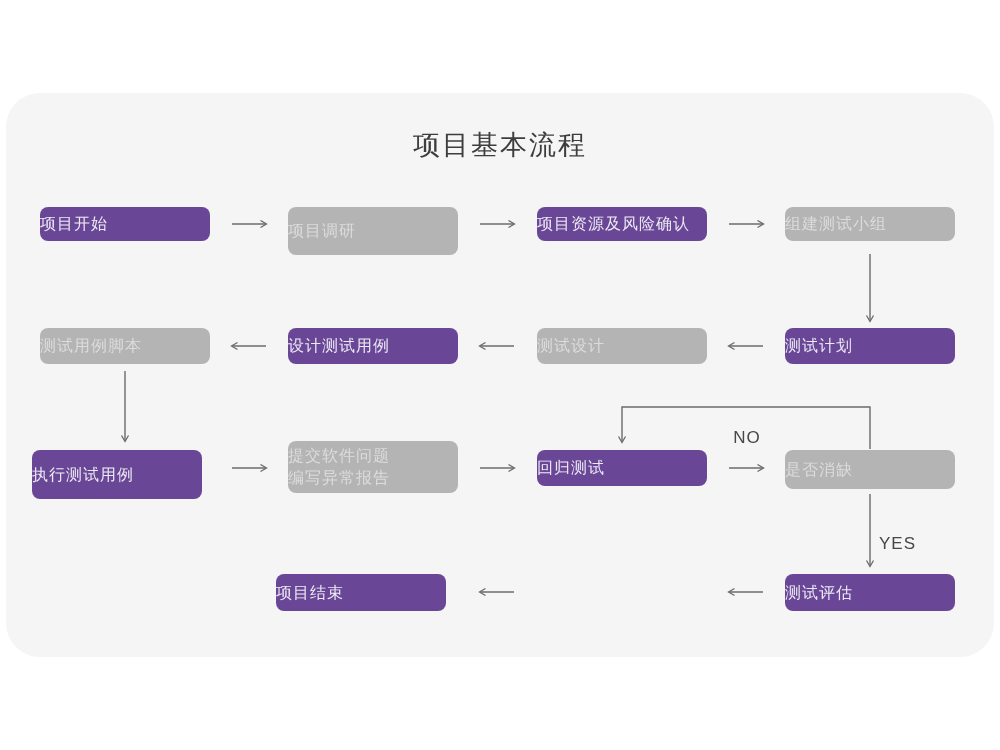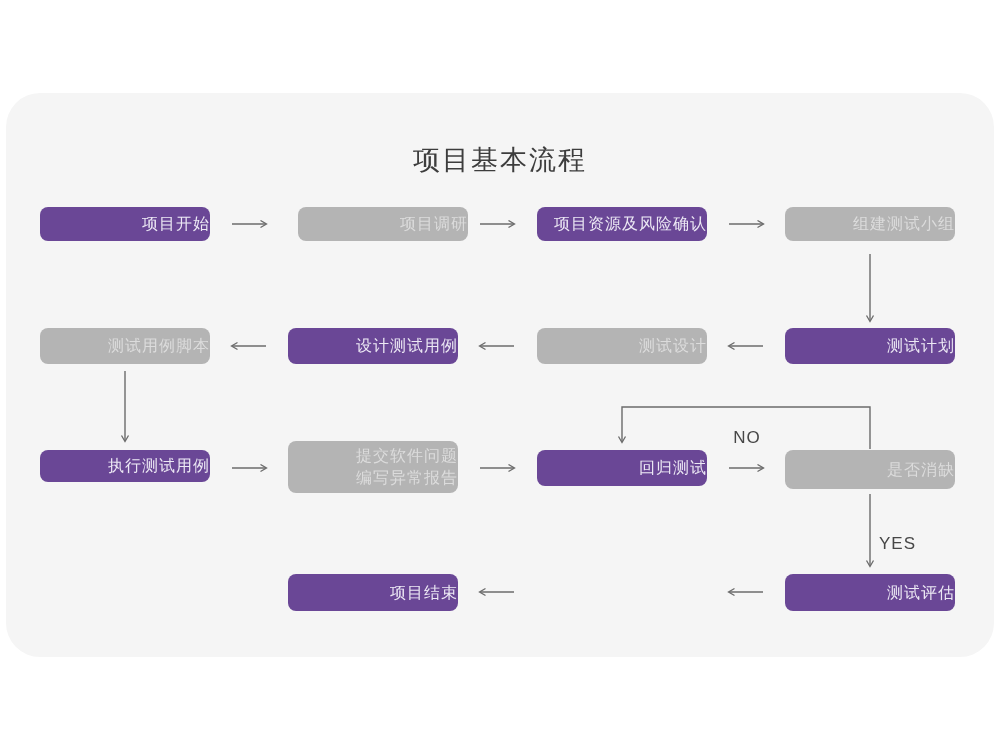--- a/index.html
+++ b/index.html
@@ -18,27 +18,27 @@
     background:var(--page-bg);
     font-family:"Liberation Sans","DejaVu Sans",sans-serif;
     overflow:hidden;
   }
   .stage{position:relative;width:1000px;height:750px;}
   .card{
     position:absolute;left:6px;top:93px;width:988px;height:564px;
     background:var(--card-bg);border-radius:34px;
   }
   .diagram-title{
-    position:absolute;left:0;top:142px;width:1000px;
+    position:absolute;left:0;top:127px;width:1000px;
     text-align:center;font-size:27px;font-weight:500;
     letter-spacing:2px;color:var(--title-text);margin:0;
   }
   .node{
     position:absolute;width:170px;
-    display:flex;flex-direction:column;align-items:flex-end;justify-content:center;
+    display:flex;flex-direction:column;align-items:flex-start;justify-content:center;
     border-radius:8px;font-size:16px;letter-spacing:1px;line-height:22px;
     box-sizing:border-box;white-space:nowrap;
   }
   .node.primary{background:var(--purple);color:var(--purple-text);}
   .node.secondary{background:var(--gray);color:var(--gray-text);}
   .arrows{position:absolute;left:0;top:0;width:1000px;height:750px;pointer-events:none;}
   .arrows line,.arrows polyline{stroke:var(--arrow);stroke-width:1.4;fill:none;}
   .branch-label{
     position:absolute;font-size:17px;color:#474747;letter-spacing:1px;margin-top:12px;
   }
@@ -80,21 +80,21 @@
 
     <line x1="870" y1="494" x2="870" y2="566" marker-end="url(#ah)"></line>
 
     <line x1="763" y1="592" x2="729" y2="592" marker-end="url(#ah)"></line>
     <line x1="514" y1="592" x2="480" y2="592" marker-end="url(#ah)"></line>
   </svg>
 
   <div class="node primary" style="left:40px;top:207px;height:34px">
     <span>项目开始</span>
   </div>
-  <div class="node secondary" style="left:298px;top:207px;height:34px">
+  <div class="node secondary" style="left:288px;top:207px;height:48px">
     <span>项目调研</span>
   </div>
   <div class="node primary" style="left:537px;top:207px;height:34px">
     <span>项目资源及风险确认</span>
   </div>
   <div class="node secondary" style="left:785px;top:207px;height:34px">
     <span>组建测试小组</span>
   </div>
 
   <div class="node primary" style="left:785px;top:328px;height:36px">
@@ -103,36 +103,36 @@
   <div class="node secondary" style="left:537px;top:328px;height:36px">
     <span>测试设计</span>
   </div>
   <div class="node primary" style="left:288px;top:328px;height:36px">
     <span>设计测试用例</span>
   </div>
   <div class="node secondary" style="left:40px;top:328px;height:36px">
     <span>测试用例脚本</span>
   </div>
 
-  <div class="node primary" style="left:40px;top:450px;height:32px">
+  <div class="node primary" style="left:32px;top:450px;height:49px">
     <span>执行测试用例</span>
   </div>
   <div class="node secondary" style="left:288px;top:441px;height:52px">
     <span>提交软件问题</span>
     <span>编写异常报告</span>
   </div>
   <div class="node primary" style="left:537px;top:450px;height:36px">
     <span>回归测试</span>
   </div>
   <div class="node secondary" style="left:785px;top:450px;height:39px">
     <span>是否消缺</span>
   </div>
 
   <div class="node primary" style="left:785px;top:574px;height:37px">
     <span>测试评估</span>
   </div>
-  <div class="node primary" style="left:288px;top:574px;height:37px">
+  <div class="node primary" style="left:276px;top:574px;height:37px">
     <span>项目结束</span>
   </div>
 
   <span class="branch-label no">NO</span>
   <span class="branch-label yes">YES</span>
 </div>
 
 </body></html>

